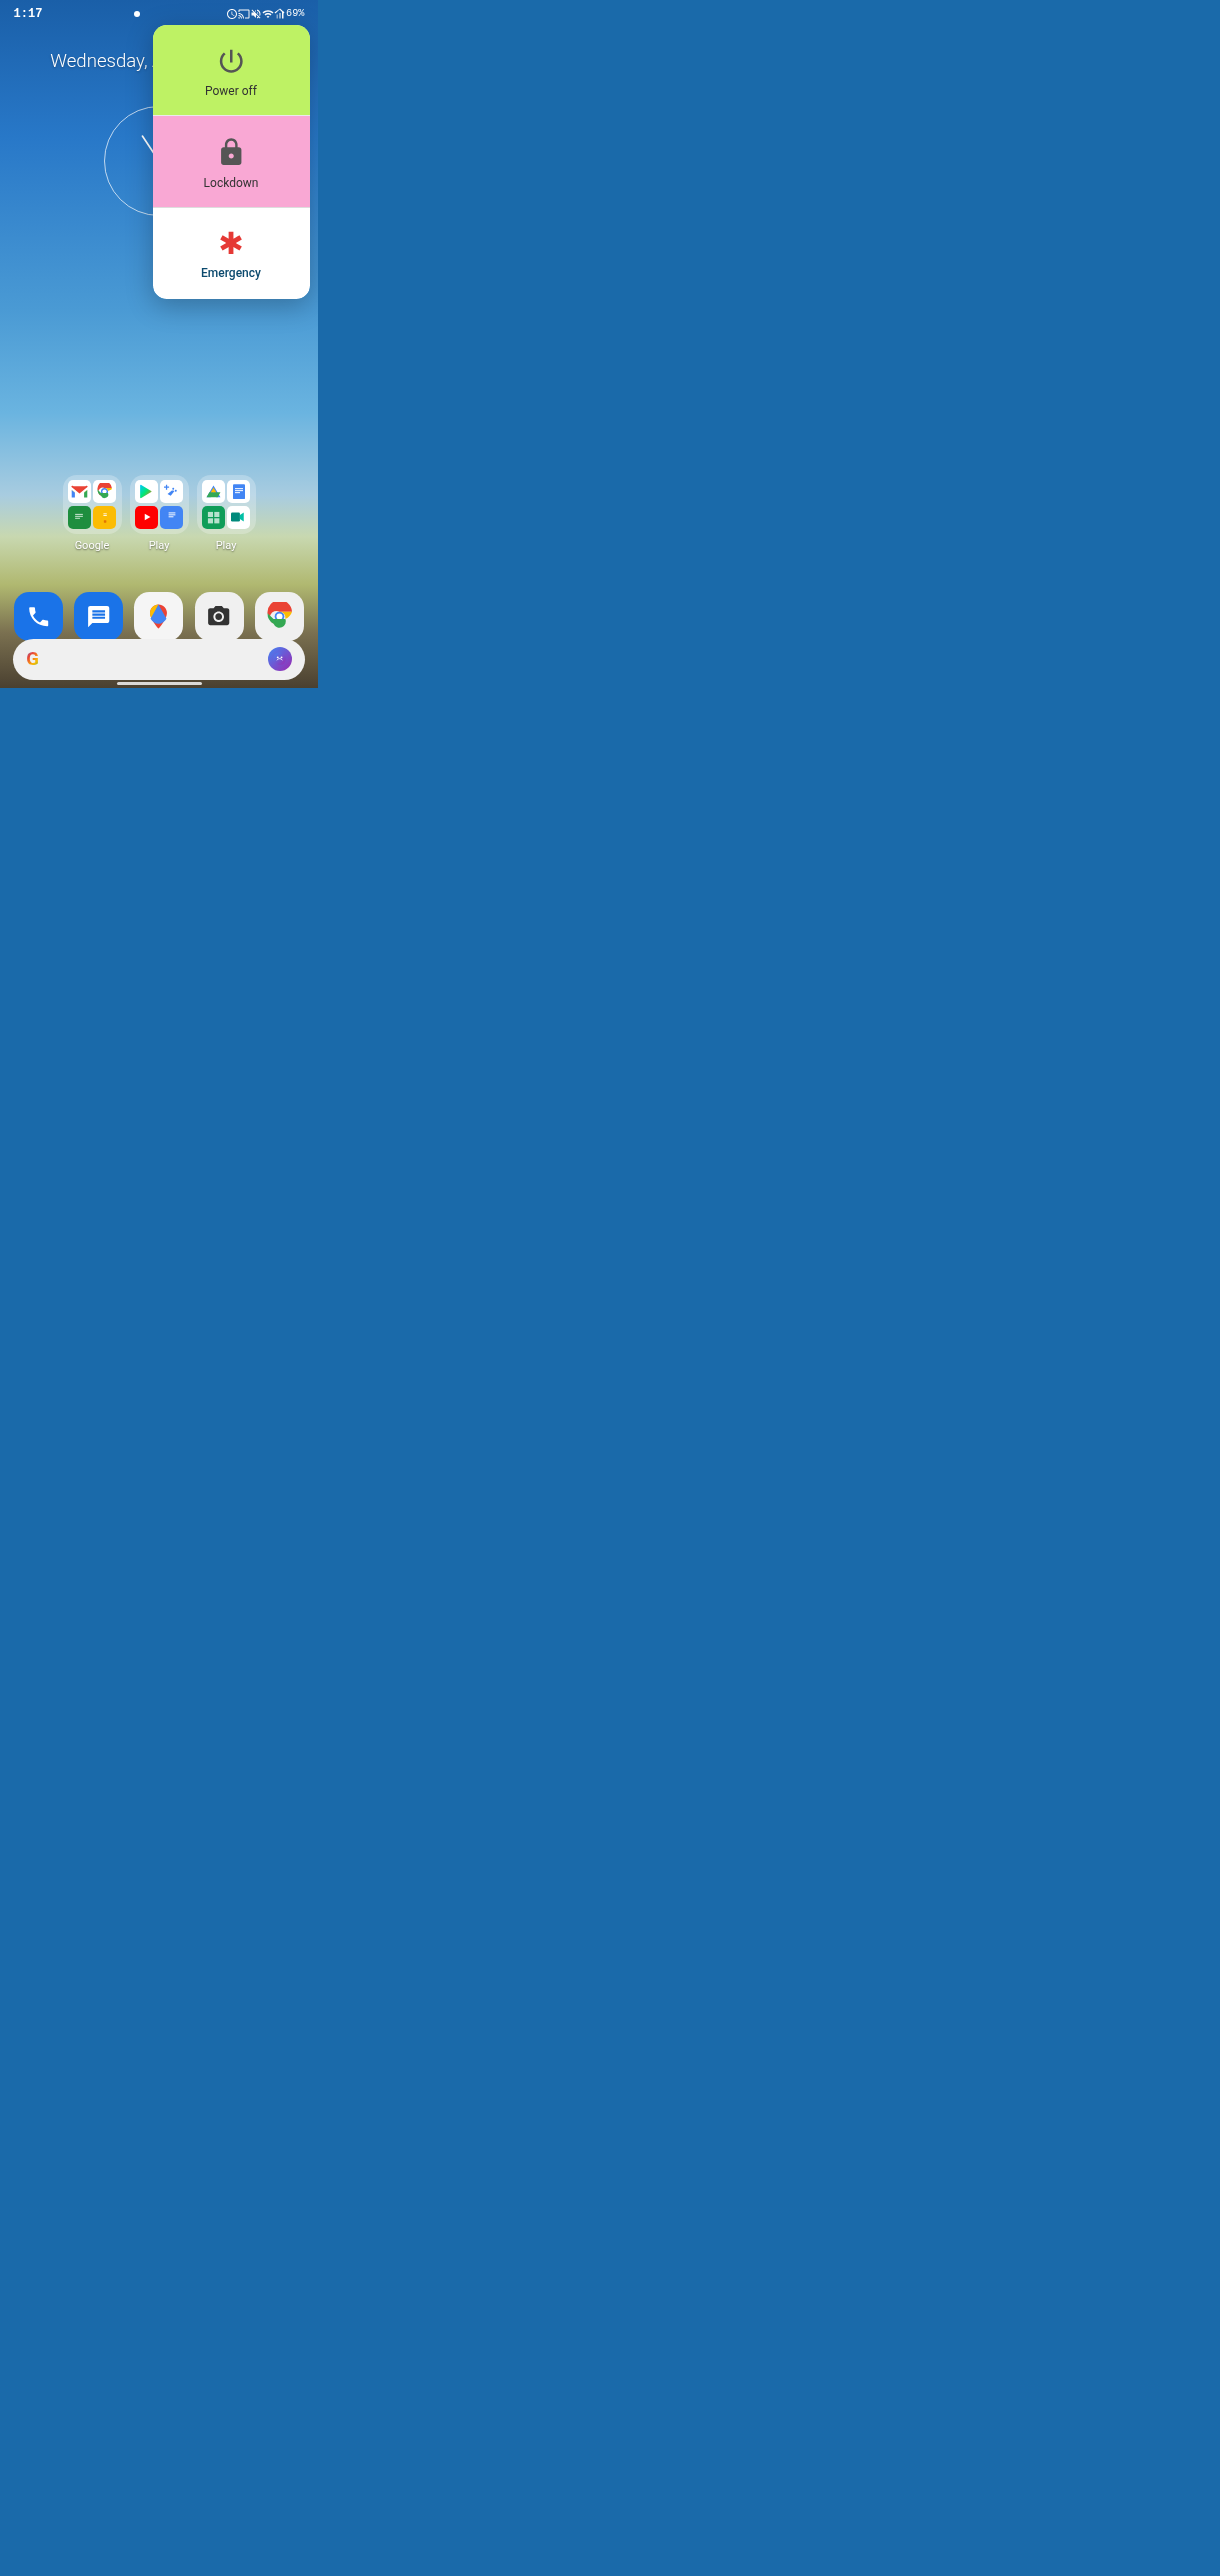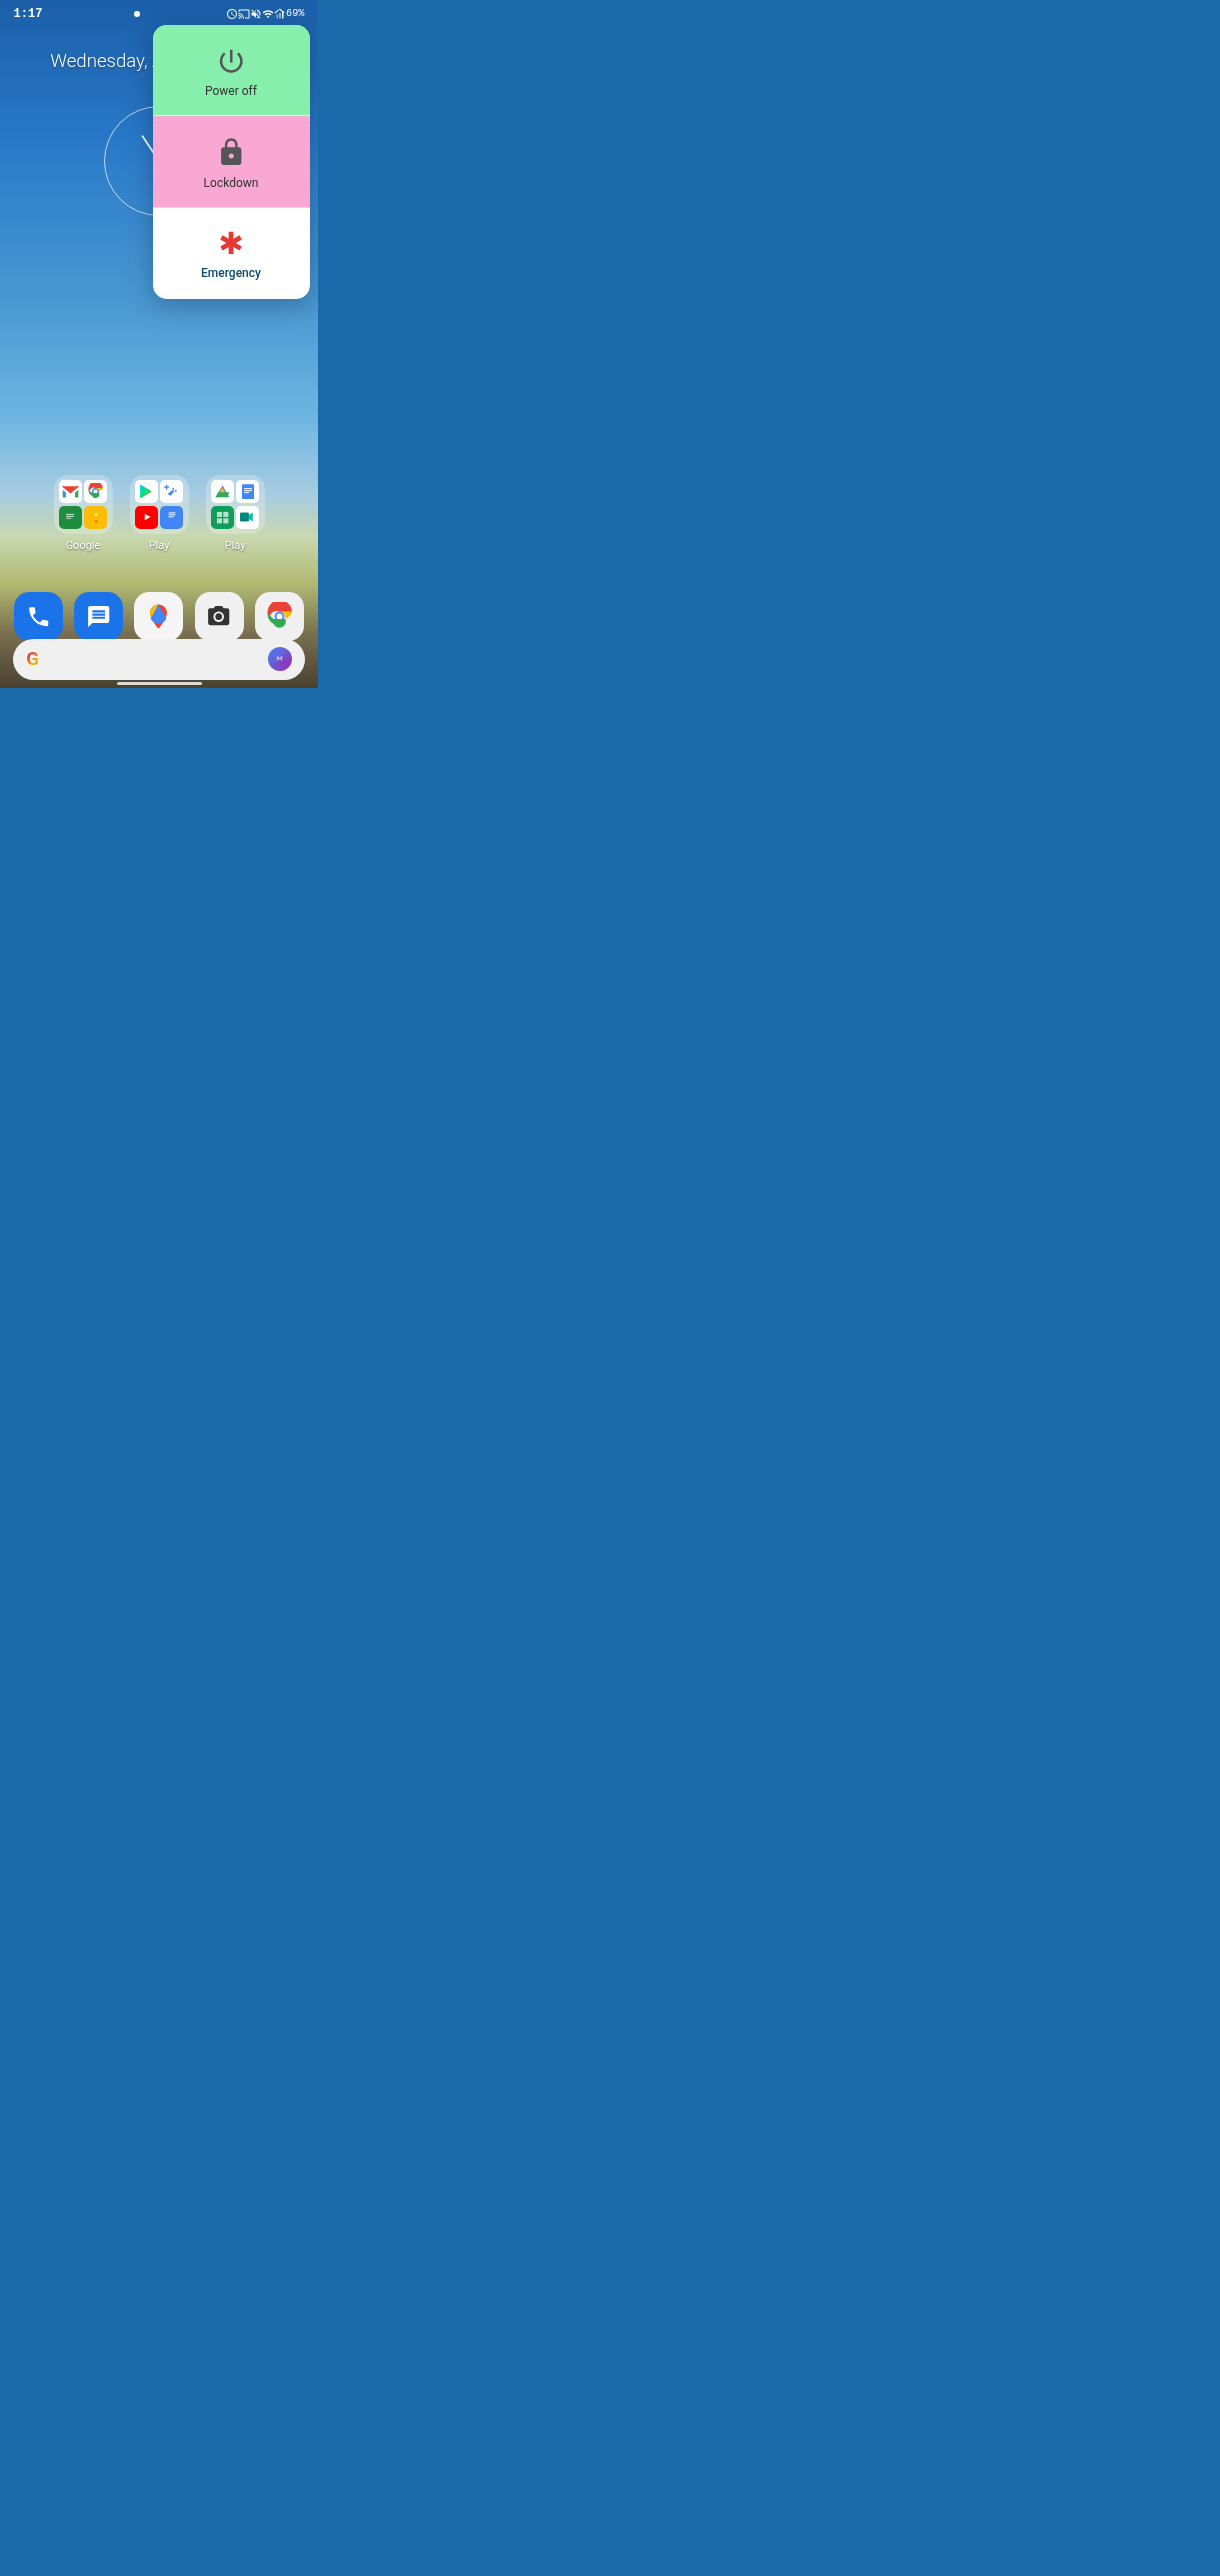--- a/index.html
+++ b/index.html
@@ -106,21 +106,21 @@
 
     
     .app-folders {
       position: absolute;
       bottom: 136px;
       left: 0;
       right: 0;
       z-index: 10;
       display: flex;
       justify-content: center;
-      gap: 17px;
+      gap: 8px;
       padding: 0 24px;
     }
 
     .app-folder {
       display: flex;
       flex-direction: column;
       align-items: center;
       gap: 5.1px;
       cursor: pointer;
     }
@@ -242,21 +242,21 @@
       border-radius: 13.6px 13.6px 0 0;
     }
 
     .power-menu-item {
       display: flex;
       flex-direction: column;
       align-items: center;
       padding: 17px 13.6px;
       cursor: pointer;
       border-bottom: 0.8px solid #ebebeb;
-      background: #86efac;
+      background: #bef264;
     }
 
     .power-menu-item:last-of-type {
       border-bottom: none;
     }
 
     .power-menu-item.active {
       background: #f9a8d4;
     }
 

